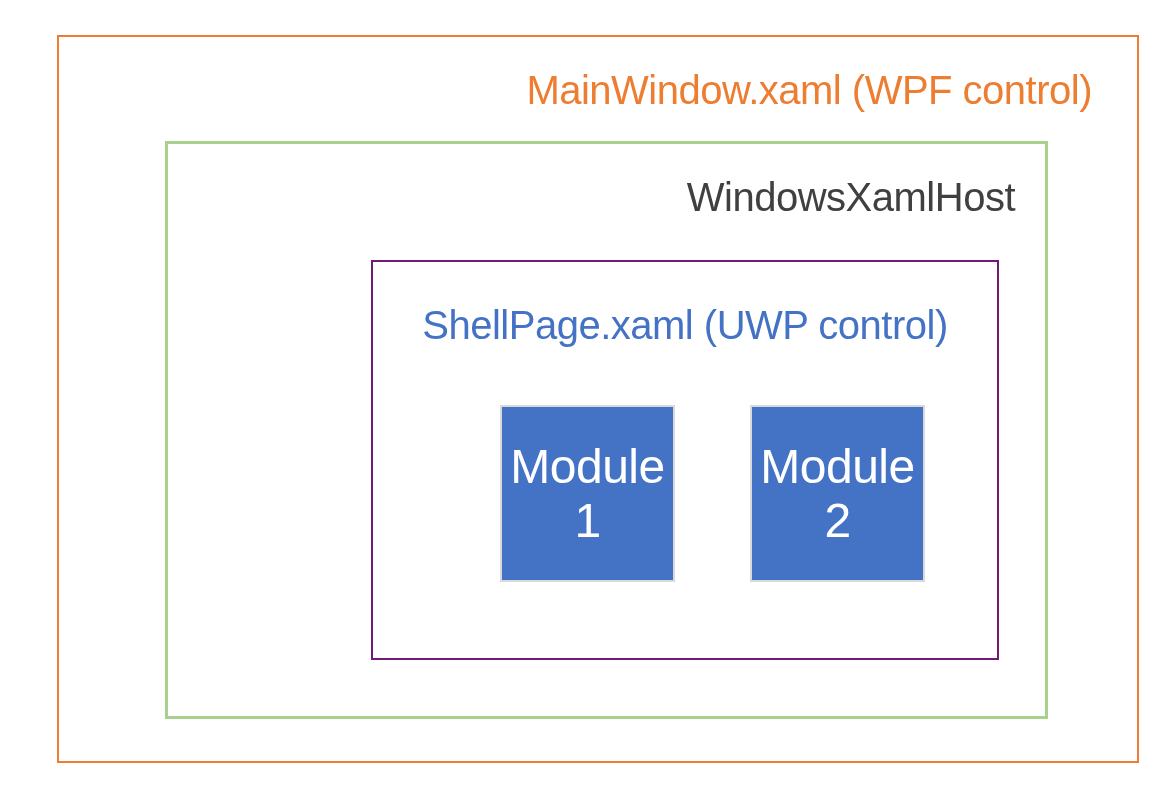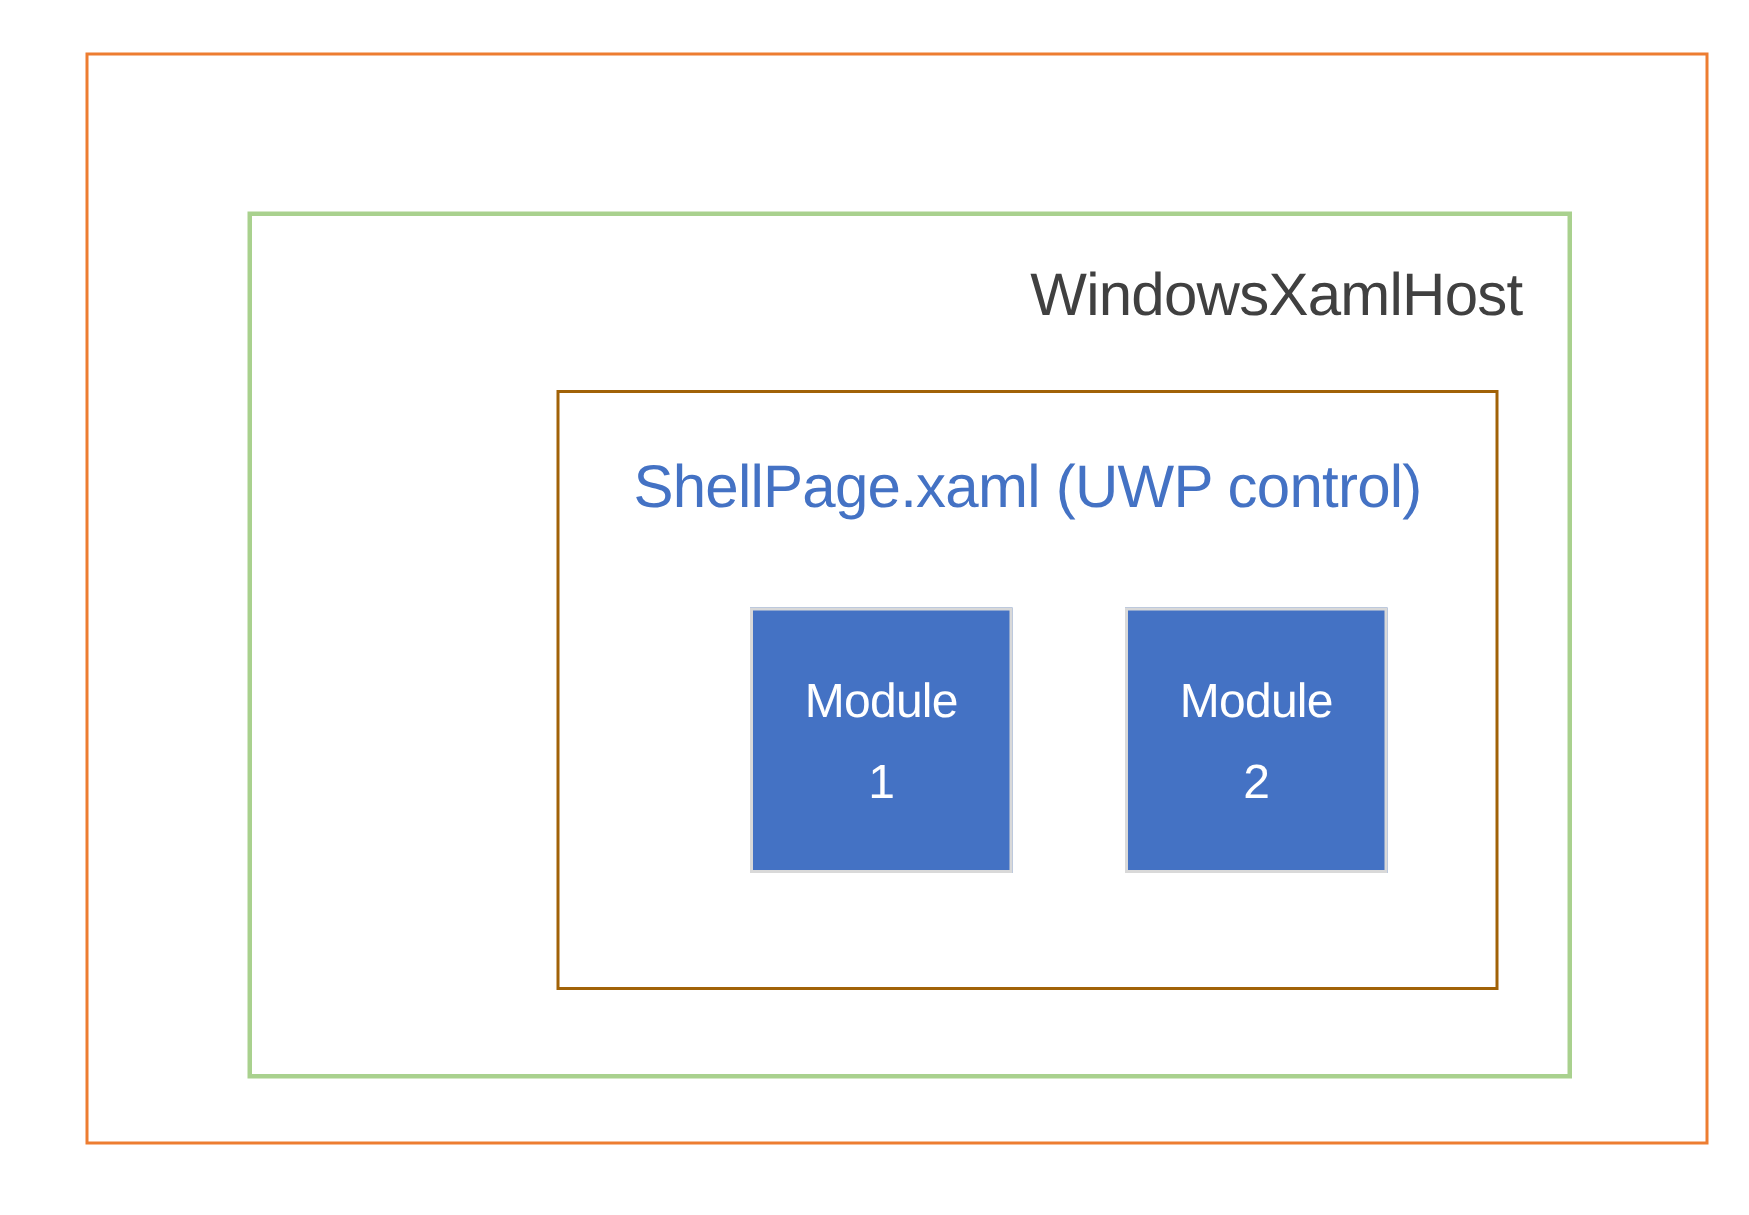--- a/index.html
+++ b/index.html
@@ -52,21 +52,21 @@
     top: 28px;
     right: 30px;
     color: #404040;
   }
   
   .shell-page-box {
     left: 203px;   
     top: 116px;    
     width: 628px;
     height: 400px;
-    border: 2px solid #a16207;
+    border: 2px solid #701a75;
   }
   .shell-page-label {
     top: 38px;
     left: 0;
     width: 100%;
     text-align: center;
     color: #4472C4;
   }
   
   .module-box {
@@ -75,35 +75,36 @@
     top: 143px;    
     width: 175px;
     height: 177px;
     background: #4472C4;
     border: 2px solid #D9D9D9;
     display: flex;
     flex-direction: column;
     align-items: center;
     justify-content: center;
     color: #ffffff;
-    font-size: 32px;
+    font-size: 48px;
     line-height: 54px;
     text-align: center;
     letter-spacing: -0.5px;
   }
   .module-1 { left: 127px; }  
   .module-2 { left: 377px; }  
   .module-line { display: block; }
 </style>
 </head>
 <body>
 
 <div class="canvas">
 
   <div class="box main-window-box">
+    <div class="box-label main-window-label">MainWindow.xaml (WPF control)</div>
 
     <div class="box xaml-host-box">
       <div class="box-label xaml-host-label">WindowsXamlHost</div>
 
       <div class="box shell-page-box">
         <div class="box-label shell-page-label">ShellPage.xaml (UWP control)</div>
 
         <div class="module-box module-1">
           <span class="module-line">Module</span>
           <span class="module-line">1</span>

